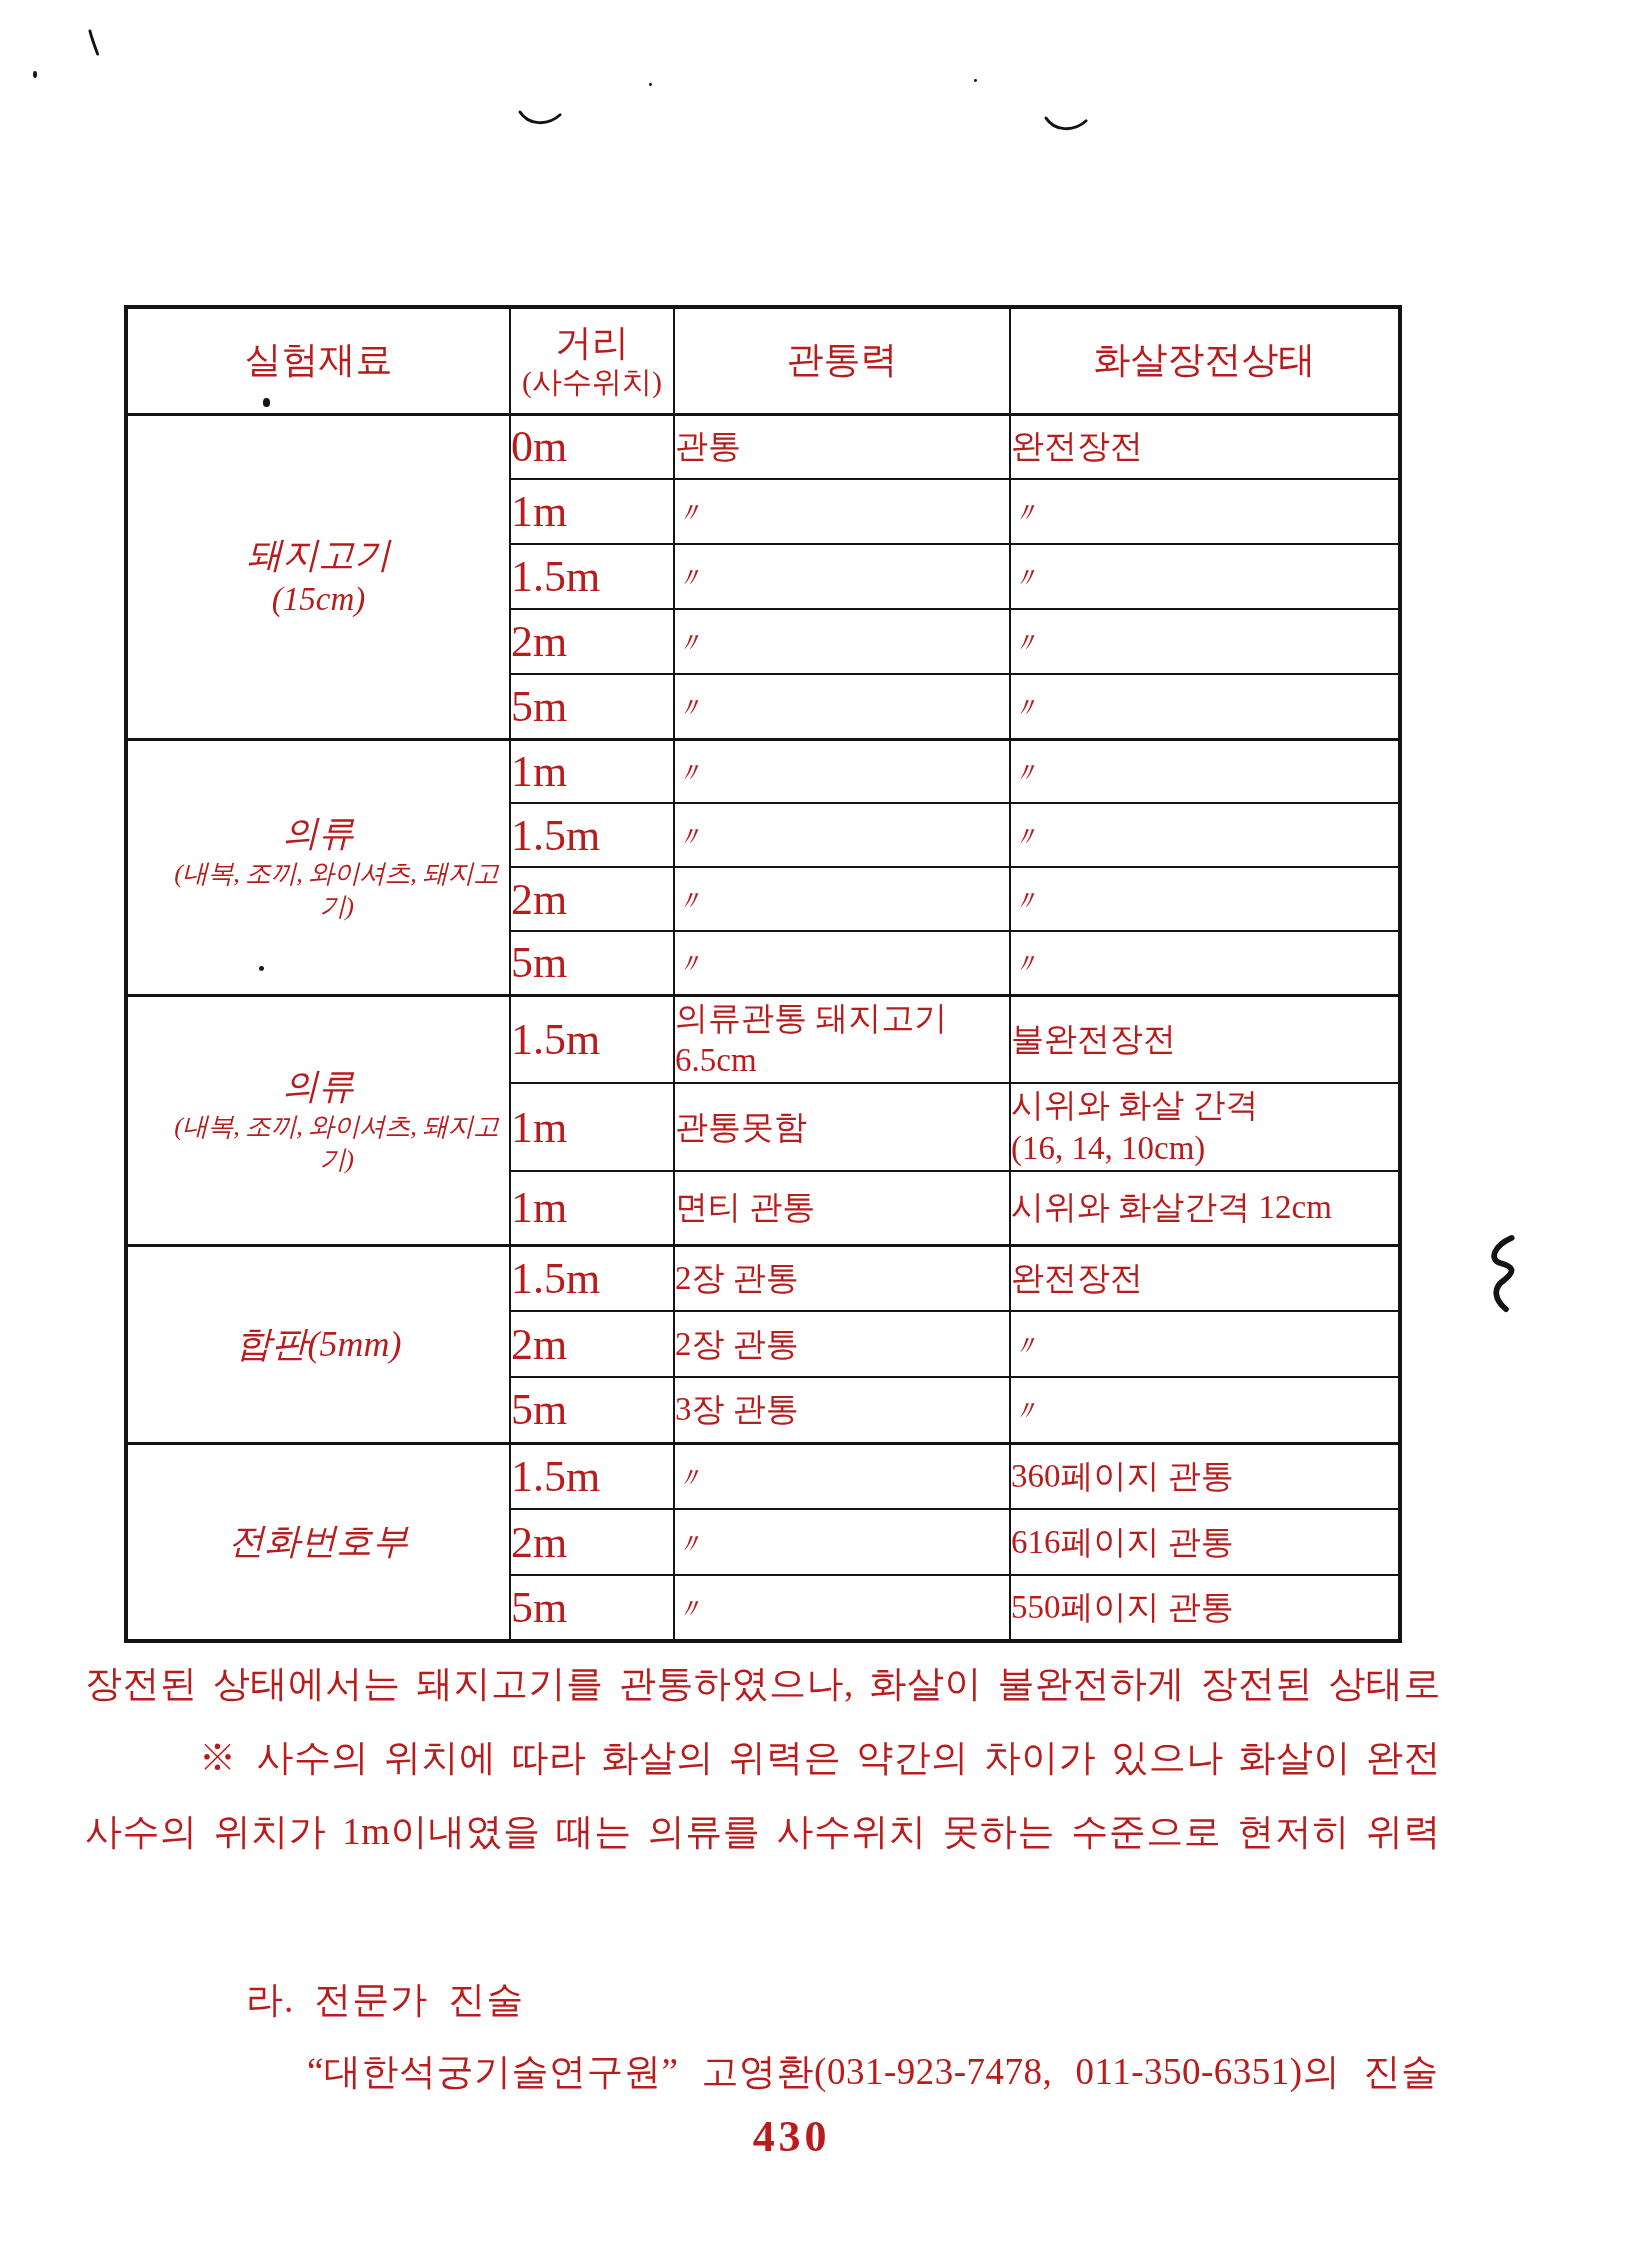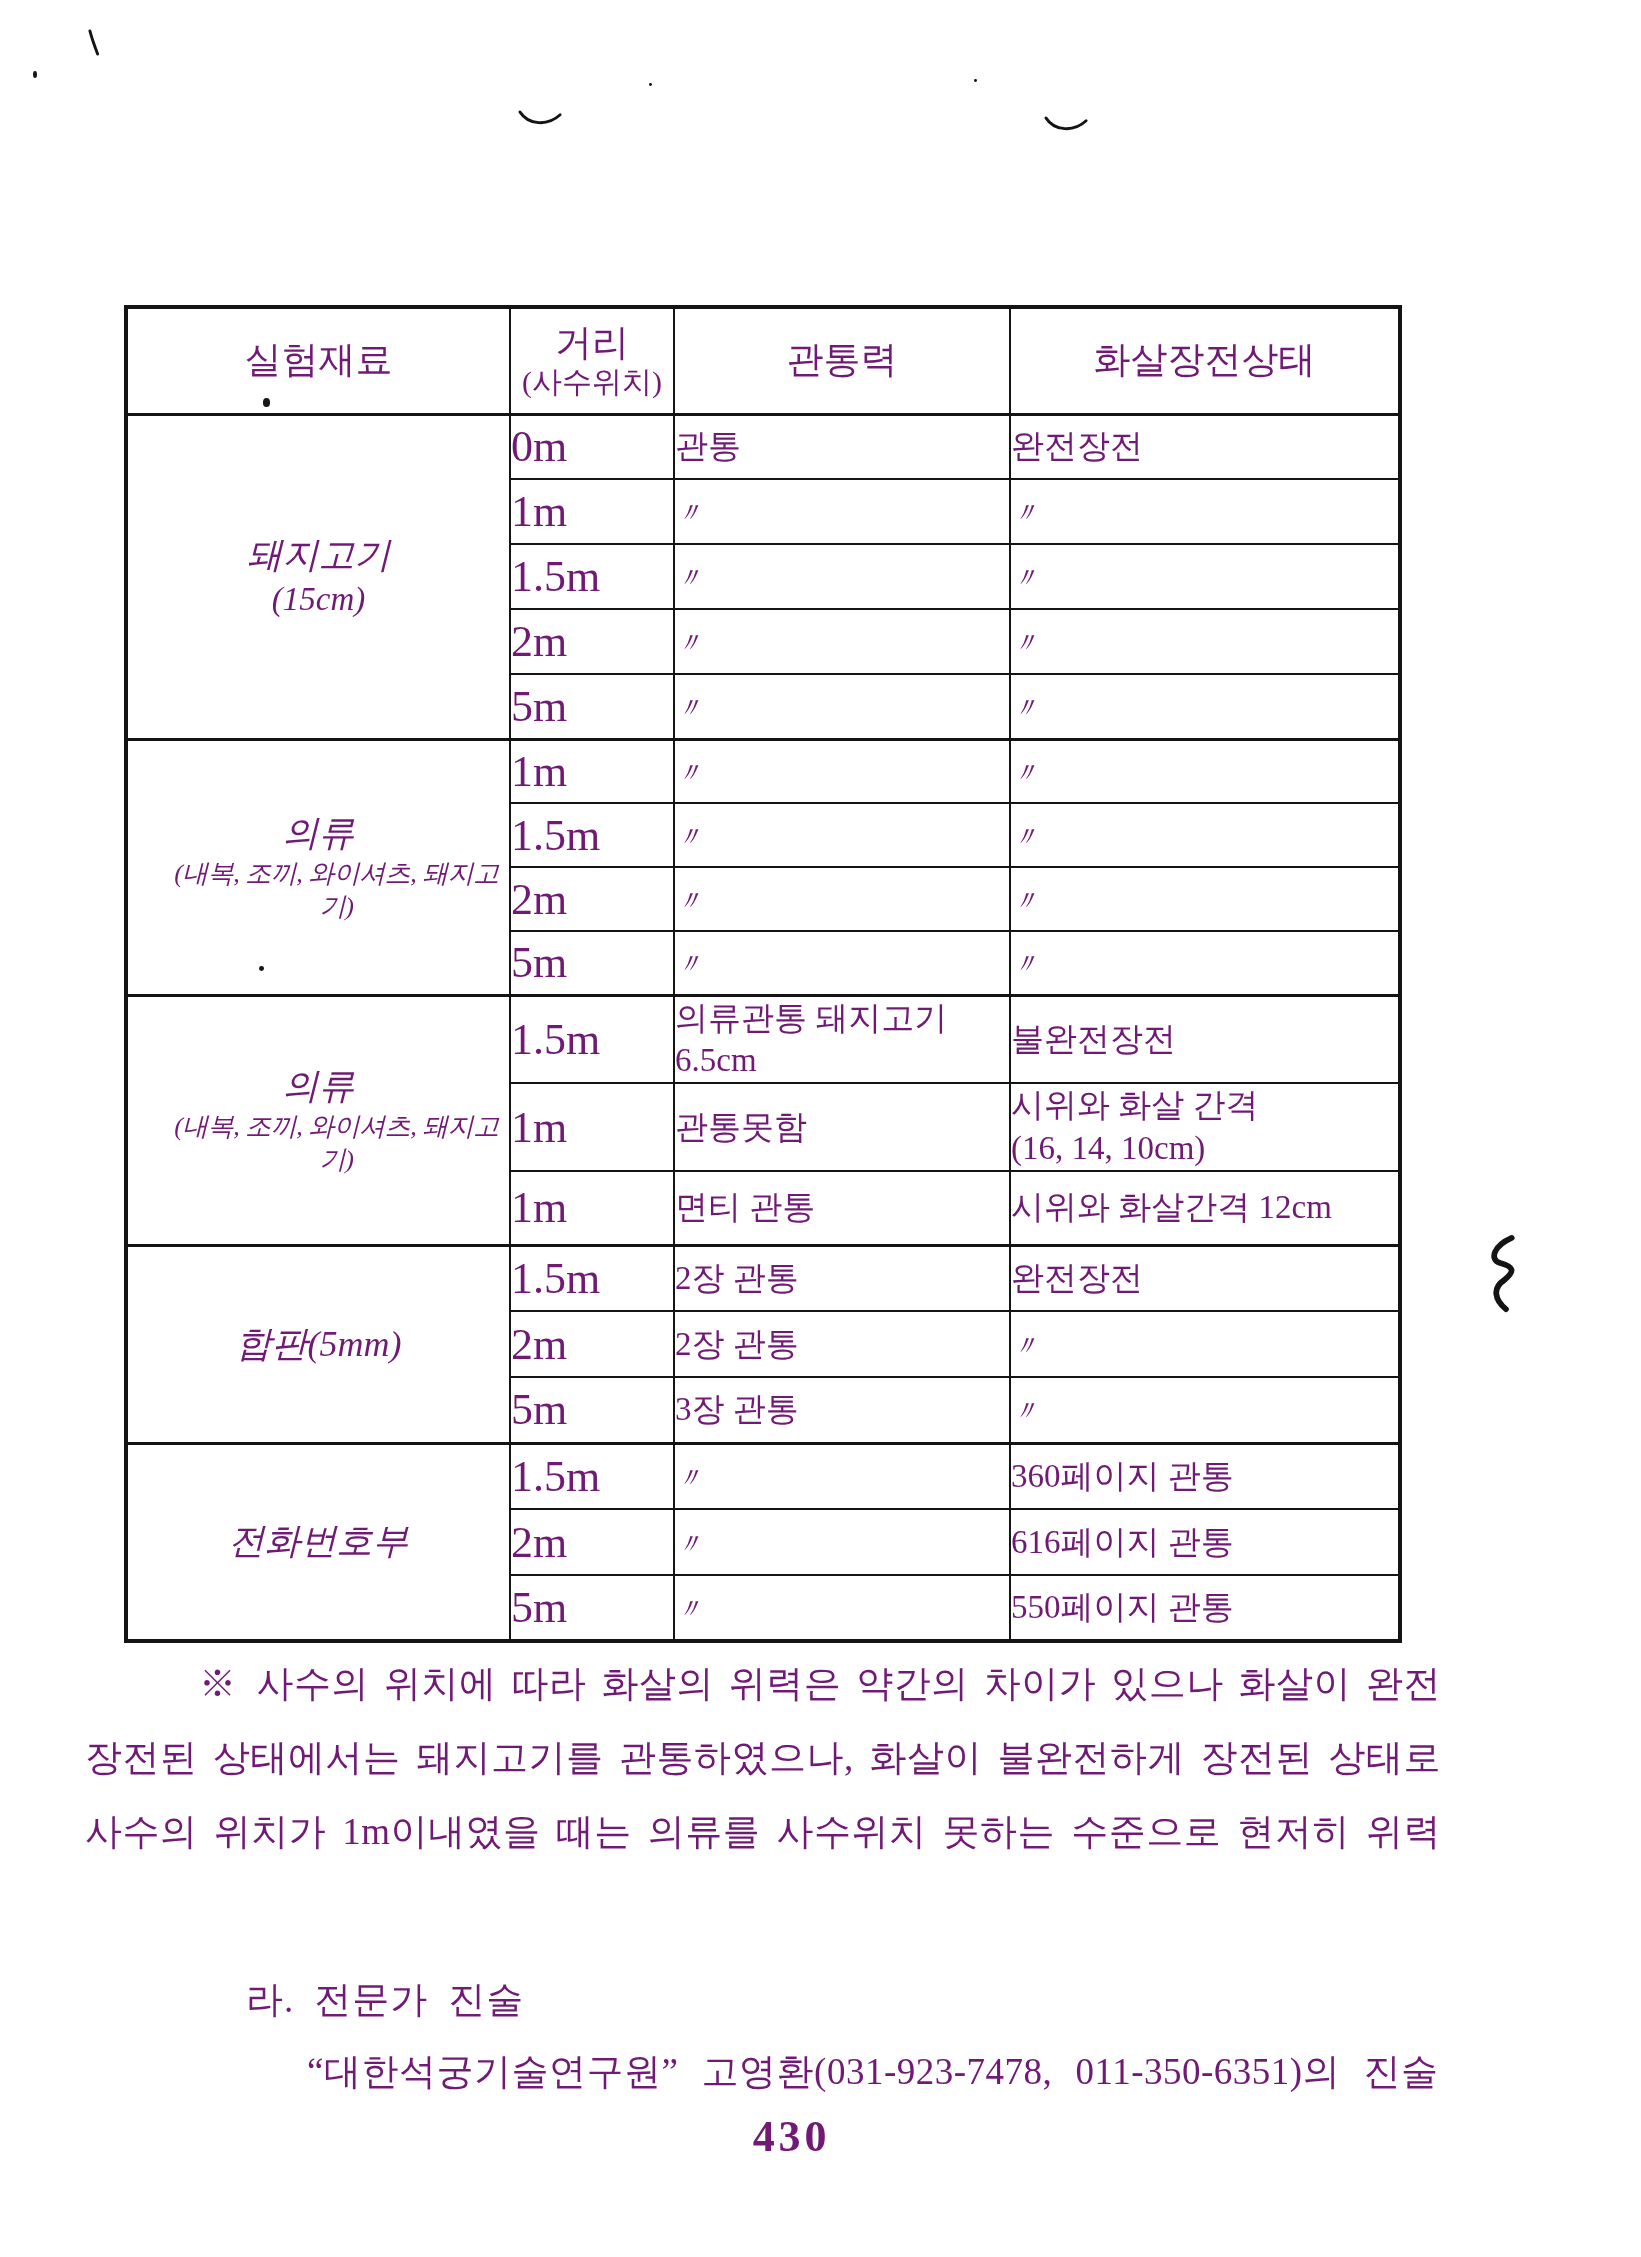--- a/index.html
+++ b/index.html
@@ -1,18 +1,18 @@
 <!DOCTYPE html>
 <html><head>
 <meta charset="utf-8">
 <style>
   html,body{margin:0;padding:0;background:#ffffff;}
   .page{
     position:relative;width:1641px;height:2257px;background:#ffffff;
-    font-family:"Liberation Serif","DejaVu Serif",serif;color:#701a75;overflow:hidden;
+    font-family:"Liberation Serif","DejaVu Serif",serif;color:#b91c1c;overflow:hidden;
   }
   
   table.results{
     position:absolute;left:124px;top:305px;width:1274px;
     border-collapse:collapse;table-layout:fixed;
     border:4.8px solid #141414;
   }
   table.results th, table.results td{
     border:2.9px solid #141414;padding:0;vertical-align:middle;
   }
@@ -184,22 +184,22 @@
         </tr>
         <tr style="height: 66px;">
           <td class="c-dist">5m</td>
           <td class="c-pen"><span class="ditto">〃</span></td>
           <td class="c-state">550페이지 관통</td>
         </tr>
       </tbody>
   </table>
 
   <div class="note">
+    <div class="note-line">장전된 상태에서는 돼지고기를 관통하였으나, 화살이 불완전하게 장전된 상태로</div>
     <div class="note-line first">※ 사수의 위치에 따라 화살의 위력은 약간의 차이가 있으나 화살이 완전</div>
-    <div class="note-line">장전된 상태에서는 돼지고기를 관통하였으나, 화살이 불완전하게 장전된 상태로</div>
     <div class="note-line">사수의 위치가 1m이내였을 때는 의류를 사수위치 못하는 수준으로 현저히 위력</div>
   </div>
 
   <div class="expert-heading">라. 전문가 진술</div>
   <div class="expert-statement">“대한석궁기술연구원” 고영환(031-923-7478, 011-350-6351)의 진술</div>
 
   <div class="page-number">430</div>
 
   <svg class="artifact" style="left:87px;top:29px" width="13.5" height="27" viewBox="0 0 14 28">
     <path d="M3 2 C 5 10, 8 18, 11 26" stroke="#141414" stroke-width="3" fill="none" stroke-linecap="round"></path>

